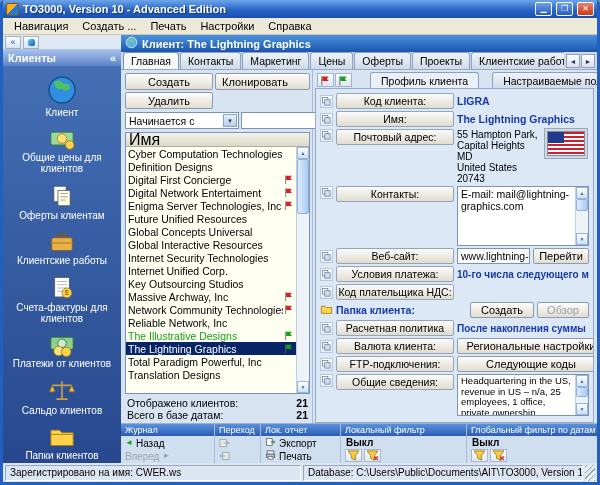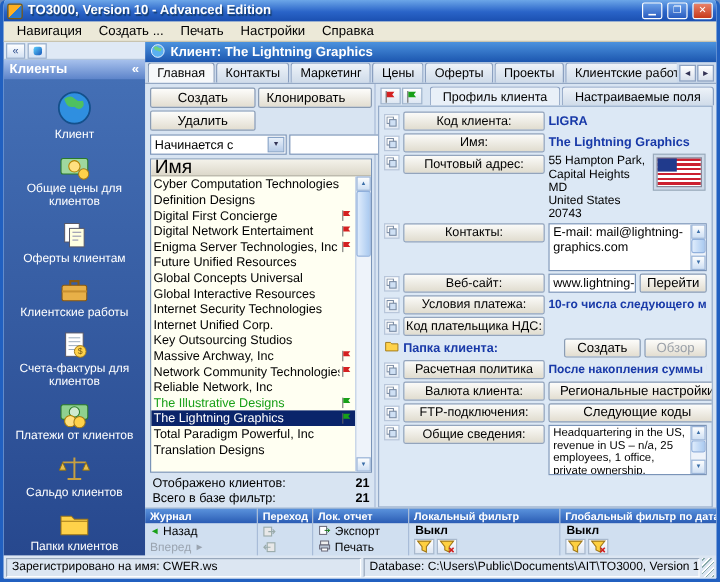--- a/index.html
+++ b/index.html
@@ -58,21 +58,21 @@
 .crow.selected{background:#0a246a;color:#fff}
 .vscroll{width:13px;flex:0 0 13px;background:#eef3fa;border-left:1px solid #c0d0e4;display:flex;flex-direction:column}
 .varrow{height:12px;flex:0 0 12px;background:linear-gradient(180deg,#fdfefe,#cfe0f4);border:1px solid #9ab4d8;font-size:5px;display:flex;align-items:center;justify-content:center;color:#3a6ea8}
 .vtrack{flex:1;padding:0}
 .vthumb{height:55px;background:linear-gradient(90deg,#dfecfc,#aacaf0);border:1px solid #90b0dc;border-radius:2px}
 .listfooter{padding:3px 2px 2px;font-size:10.5px;flex:0 0 auto}
 .lfrow{display:flex;justify-content:space-between;line-height:12px}
 .lfval{font-weight:bold}
 
 .rightcol{flex:1;display:flex;flex-direction:column;min-width:0;padding:0 3px 0 2px}
-.ptabrow{height:18px;flex:0 0 18px;display:flex;align-items:flex-end;gap:1px;padding:2px 2px 0}
+.ptabrow{height:18px;flex:0 0 18px;display:flex;align-items:flex-end;gap:13px;padding:2px 2px 0}
 .pflags{display:flex;gap:1px;margin-right:5px;align-items:center;padding-bottom:1px}
 .pflagbtn{width:17px;height:14px;border:1px solid #a0b4cc;background:linear-gradient(180deg,#fff,#dde6f2);display:flex;align-items:center;justify-content:center}
 .ptab{padding:2px 10px 1px;border:1px solid #8ba0c0;border-bottom:none;border-radius:3px 3px 0 0;background:linear-gradient(180deg,#eef3f9,#cfdbe9);font-size:10.5px;white-space:nowrap}
 .ptab.active{background:#e9f0f8}
 .fields{flex:1;border:1px solid #94aac8;background:#dce8f5;padding:4px 4px 2px;display:flex;flex-direction:column;gap:2px;overflow:hidden;min-height:0}
 .frow{display:flex;align-items:center;gap:3px;flex:0 0 auto}
 .frow.top{align-items:flex-start}
 .ficon{width:13px;height:13px;flex:0 0 13px;border:1px solid #b8c6da;background:linear-gradient(180deg,#fff,#e4ebf4);display:flex;align-items:center;justify-content:center}
 .flabel{width:118px;flex:0 0 118px;height:16px;background:linear-gradient(180deg,#fbfbf9,#e0dccf);border:1px solid #93a4bc;border-radius:2px;font-size:10.5px;display:flex;align-items:center;justify-content:center;overflow:hidden;white-space:nowrap;cursor:default}
 .fvalue{flex:1;min-width:0;font-size:10.5px;overflow:hidden}
@@ -87,21 +87,21 @@
 .folderlab{display:flex;align-items:center;gap:3px;font-weight:bold;color:#1839a8;font-size:10.5px;flex:1;min-width:0;overflow:hidden;white-space:nowrap}
 .fbtn{height:16px}
 .fbtn.w64{width:64px;flex:0 0 64px}
 .fbtn.w52{width:52px;flex:0 0 52px}
 .fbtn.w148{width:148px;flex:0 0 148px}
 .disabledtxt{color:#9aa0a8}
 .nowrapclip{white-space:nowrap;overflow:hidden}
 
 .bottombar{height:40px;flex:0 0 40px;display:flex;background:#d0dff0;border-top:1px solid #9ab0cc}
 .bsection{display:flex;flex-direction:column;border-right:1px solid #a8bcd8;min-width:0}
-.bhead{height:12px;flex:0 0 12px;background:linear-gradient(180deg,#5a92dc,#2a5cb4);color:#fff;font-size:9px;font-weight:bold;padding:0 4px;display:flex;align-items:center;white-space:nowrap;overflow:hidden}
+.bhead{height:12px;flex:0 0 12px;background:linear-gradient(180deg,#5a92dc,#2a5cb4);color:#fff;font-size:9px;font-weight:normal;padding:0 4px;display:flex;align-items:center;white-space:nowrap;overflow:hidden}
 .bbody{flex:1;display:flex;flex-direction:column;padding:1px 2px;gap:1px;overflow:hidden}
 .bbtn{height:12px;display:flex;align-items:center;gap:3px;font-size:10px;padding:0 2px;white-space:nowrap;cursor:default}
 .bbtn .arr{font-size:8px;line-height:1}
 .green{color:#18a018}
 .gray{color:#9aa4b0}
 .disabled{color:#9aa4b0}
 .bstate{font-weight:bold;font-size:10px;padding-left:3px;height:12px;display:flex;align-items:center}
 .funrow{display:flex;gap:2px;padding-left:2px}
 .funbtn{width:17px;height:13px;border:1px solid #a8b8cc;background:linear-gradient(180deg,#fff,#dde6f2);display:flex;align-items:center;justify-content:center}
 
@@ -472,21 +472,21 @@
                 <div class="varrow">▼</div>
               </div>
             </div>
           </div>
           <div class="listfooter">
             <div class="lfrow">
                 <span>Отображено клиентов:</span>
                 <span class="lfval">21</span>
               </div>
             <div class="lfrow">
-                <span>Всего в базе фильтр:</span>
+                <span>Всего в базе датам:</span>
                 <span class="lfval">21</span>
               </div>
           </div>
         </div>
 
         <div class="rightcol">
           <div class="ptabrow">
             <div class="pflags">
               <div class="pflagbtn">
                 <svg width="11" height="11" viewBox="0 0 12 12">
@@ -546,21 +546,21 @@
             </div>
 
             <div class="frow top">
               <span class="ficon">
                   <svg width="9" height="9" viewBox="0 0 10 10">
                     <rect x="0.5" y="0.5" width="6" height="6" fill="#fff" stroke="#7a8ca4"></rect>
                     <rect x="3" y="3" width="6" height="6" fill="#cfe0f4" stroke="#7a8ca4"></rect>
                   </svg>
                 </span>
               <div class="flabel">Контакты:</div>
-              <div class="cbox" style="height:40px">
+              <div class="cbox" style="height:60px">
                 <div class="ctext">E-mail: mail@lightning-graphics.com</div>
                 <div class="vscroll">
                   <div class="varrow">▲</div>
                   <div class="vtrack">
                       <div class="vthumb" style="height:12px"></div>
                     </div>
                   <div class="varrow">▼</div>
                 </div>
               </div>
             </div>

